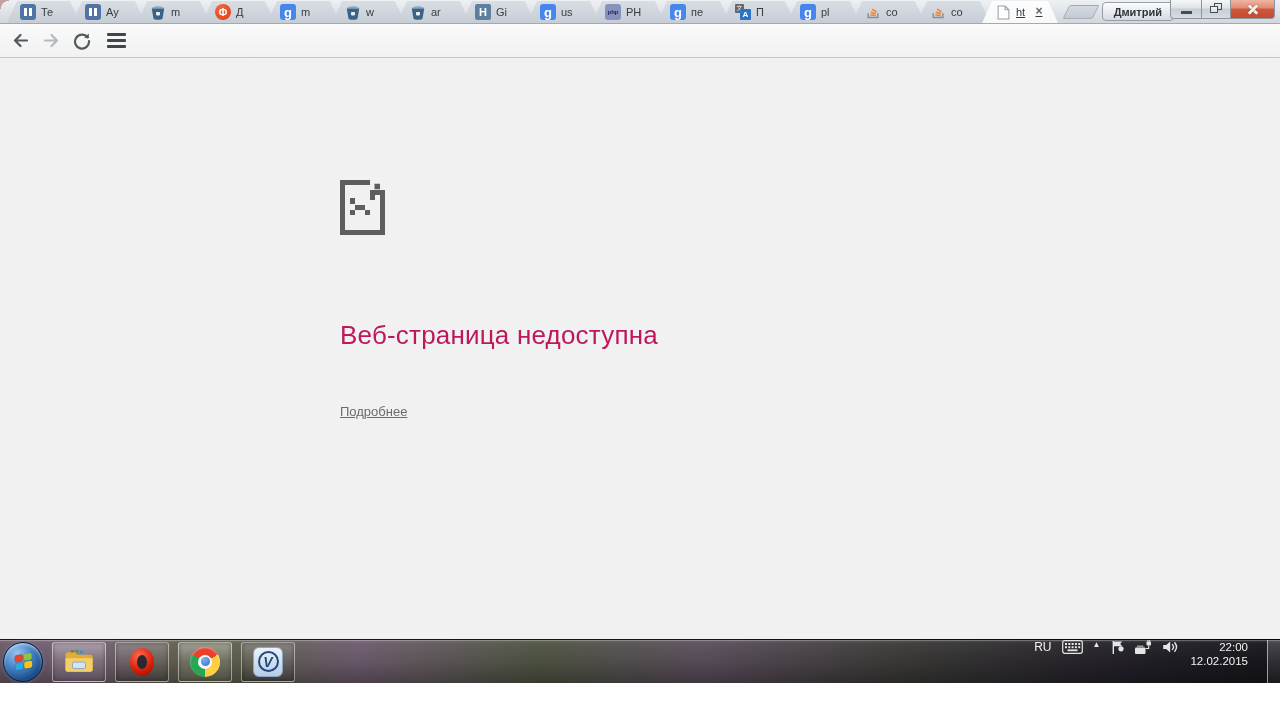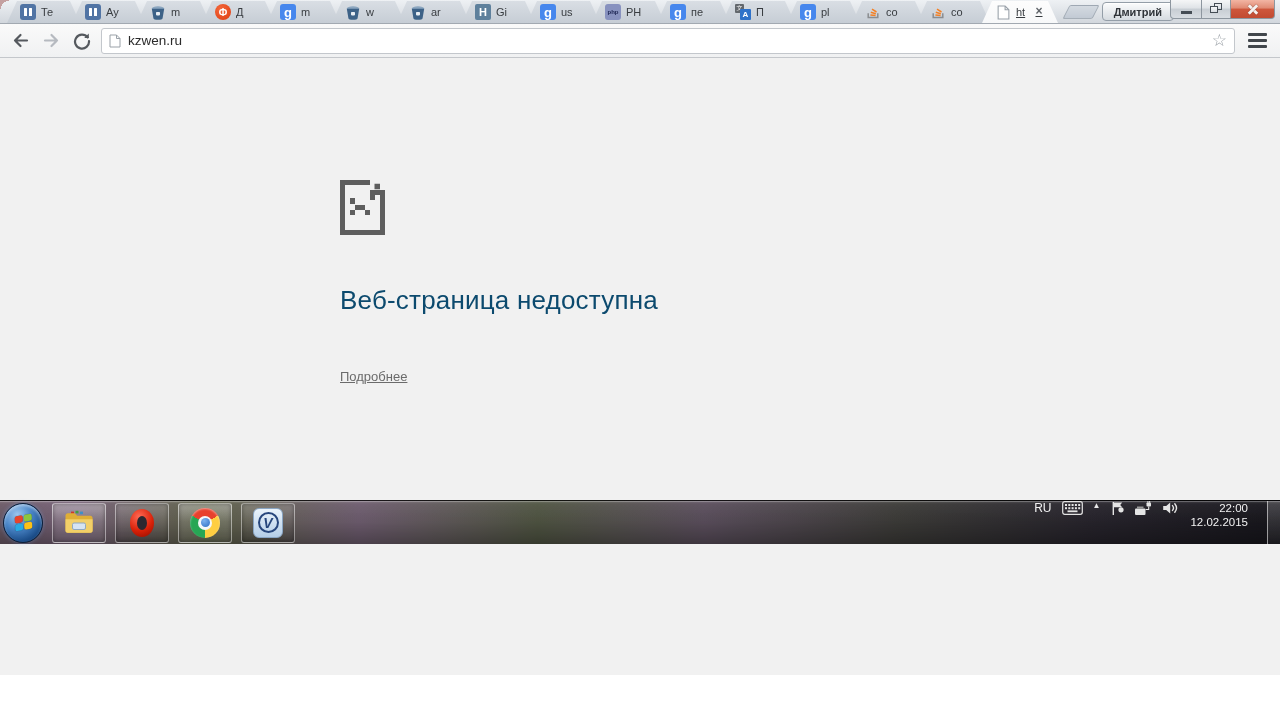--- a/index.html
+++ b/index.html
@@ -1,18 +1,18 @@
 <!DOCTYPE html>
 <html><head>
 <meta charset="utf-8">
 <style>
   * { margin:0; padding:0; box-sizing:border-box; }
   html,body { width:1280px; height:720px; overflow:hidden; }
   body { font-family:"Liberation Sans", sans-serif; }
-  .screen { position:relative; width:1280px; height:544px; background:#f1f1f1; }
+  .screen { position:relative; width:1280px; height:683px; background:#f1f1f1; }
 
   
   .titlebar {
     position:relative; height:24px;
     background:linear-gradient(#eef1f4, #d2d7dd);
     border-bottom:1px solid #a2a9b1;
   }
   .corner-wallpaper {
     position:absolute; top:0; left:0; width:9px; height:9px; z-index:20;
     background:radial-gradient(circle at 100% 100%, rgba(0,0,0,0) 8px, #c4a0a0 8px);
@@ -94,21 +94,21 @@
   .omni-page-icon { margin-right:7px; display:flex; }
   .omni-url { font-size:13.5px; color:#2b2b2b; }
   .omni-star { margin-left:auto; font-size:17px; color:#9aa0a6; line-height:16px; }
   .menu-btn { width:30px; height:24px; display:flex; flex-direction:column; justify-content:center; gap:3px; align-items:center; flex-shrink:0; }
   .menu-btn i { width:19px; height:3px; background:#41464b; border-radius:1px; }
 
   
   .content { position:relative; height:617px; background:#f1f1f1; }
   .error-box { position:absolute; left:340px; top:122px; }
   .sad-icon { display:block; }
-  .error-title { margin-top:50px; font-size:26px; font-weight:400; color:#0c4a6e; letter-spacing:0.2px; }
+  .error-title { margin-top:85px; font-size:26px; font-weight:400; color:#be185d; letter-spacing:0.2px; }
   .error-link { display:inline-block; margin-top:53px; font-size:13px; color:#6b6b6b; text-decoration:underline; cursor:pointer;text-align:right; }
 
   
   .taskbar {
     position:absolute; bottom:0; left:0; width:1280px; height:44px;
     display:flex; align-items:center;
     background:
       linear-gradient(180deg, rgba(255,255,255,.16) 0, rgba(255,255,255,.04) 3px, rgba(0,0,0,.06) 50%, rgba(0,0,0,.30) 100%),
       linear-gradient(90deg, #6b5a66 0%, #756076 6%, #5d6148 16%, #6d5c6e 28%, #4f5442 42%, #5a4e5c 55%, #3c3b38 70%, #27242c 85%, #17161c 100%);
     border-top:1px solid rgba(0,0,0,.65);
@@ -319,30 +319,20 @@
     <div class="nav-btn">
       <svg width="19" height="19" viewBox="0 0 19 19">
           <path d="M3 9.5h12M9.5 4l5.5 5.5-5.5 5.5" fill="none" stroke="#b6bac0" stroke-width="2.2" stroke-linecap="round" stroke-linejoin="round"></path>
         </svg>
     </div>
     <div class="nav-btn">
       <svg width="18" height="18" viewBox="0 0 18 18">
           <path d="M14.6 5.4A7 7 0 1 0 16 9" fill="none" stroke="#55595e" stroke-width="2.2" stroke-linecap="round"></path>
           <path d="M15.8 1.5v4.6h-4.6z" fill="#55595e"></path>
         </svg>
-    </div>
-    <div class="omnibox">
-      <span class="omni-page-icon">
-        <svg width="12" height="14" viewBox="0 0 12 14">
-            <path d="M1 1h6.5L11 4.5V13H1z" fill="#fff" stroke="#9aa1a8"></path>
-            <path d="M7.5 1v3.5H11" fill="none" stroke="#9aa1a8"></path>
-          </svg>
-      </span>
-      <span class="omni-url">kzwen.ru</span>
-      <span class="omni-star">☆</span>
     </div>
     <div class="menu-btn">
       <i></i>
         <i></i>
         <i></i>
     </div>
   </div>
 
   <div class="content">
     <div class="error-box">

